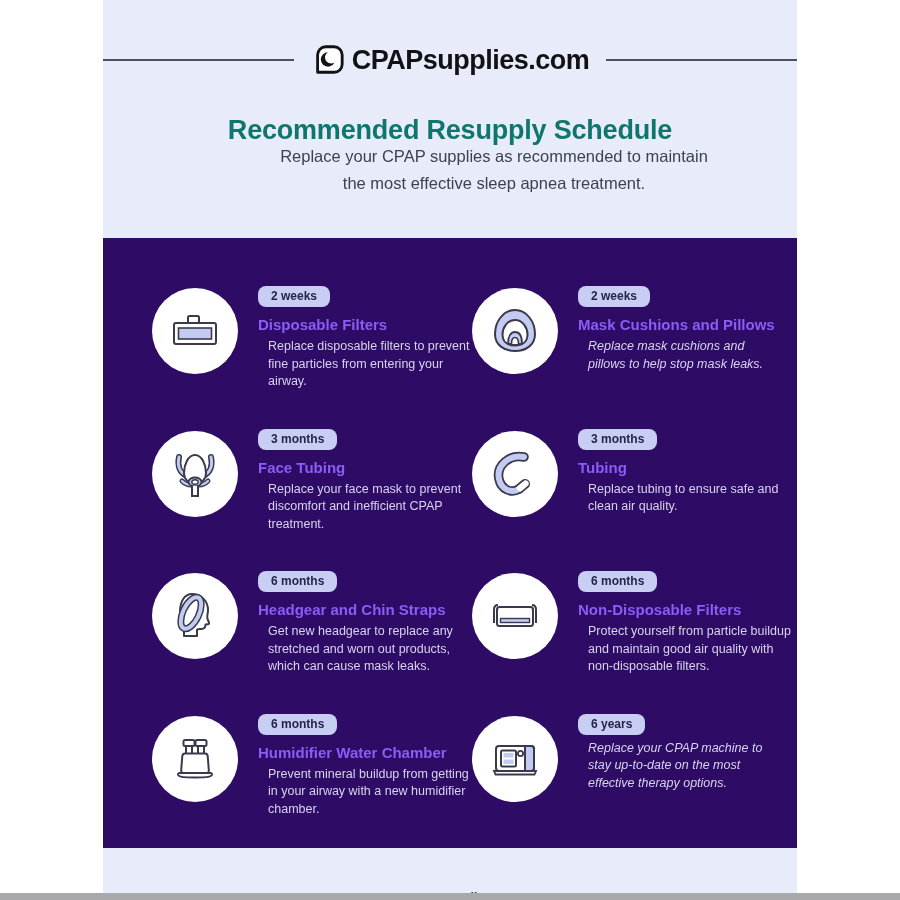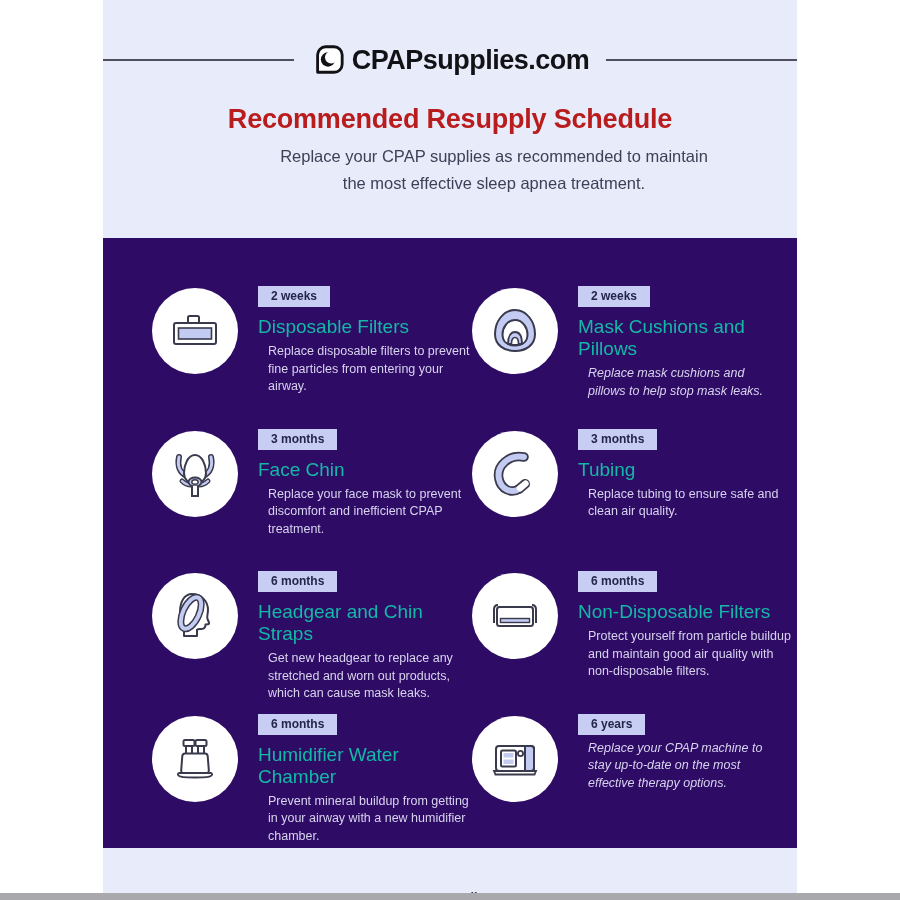--- a/index.html
+++ b/index.html
@@ -10,37 +10,37 @@
   .bottom-strip { position: absolute; left: 0; top: 893px; width: 900px; height: 7px; background: #a9a9ad; }
 
   
   .logo-row { position: absolute; top: 41px; left: 0; width: 100%; height: 38px;
     display: flex; align-items: center; }
   .rule { flex: 1; height: 2px; background: #50505c; }
   .logo-group { display: flex; align-items: center; gap: 7px; margin: 0 17px; }
   .logo-icon svg { display: block; }
   .brand-text { font-size: 27px; font-weight: 700; color: #121216; letter-spacing: -0.5px; }
 
-  .doc-title { position: absolute; top: 104px; width: 100%; text-align: center;
-    font-size: 27px; font-weight: 700; color: #b91c1c; letter-spacing: -0.2px; }
+  .doc-title { position: absolute; top: 115px; width: 100%; text-align: center;
+    font-size: 27px; font-weight: 700; color: #0f766e; letter-spacing: -0.2px; }
   .doc-subtitle { position: absolute; top: 143px; width: 100%; text-align: center;
     font-size: 16.5px; color: #3d4156; line-height: 27px; margin-left: 44px; }
 
   
   .panel { position: absolute; top: 238px; left: 0; width: 694px; height: 610px;
     background: #2e0c66; padding: 48px 0 0 49px;
     display: grid; grid-template-columns: 320px 320px; grid-auto-rows: 114.5px; row-gap: 28px; }
   .item { display: flex; align-items: flex-start; }
   .icon-circle { width: 86px; height: 86px; border-radius: 50%; background: #ffffff;
     flex: 0 0 86px; margin-top: 2px; display: flex; align-items: center; justify-content: center; }
   .icon-circle svg { display: block; }
   .item-text { margin-left: 20px; width: 216px; }
   .badge { display: inline-block; background: #c7cdf3; color: #25254a; font-size: 12px;
-    font-weight: 700; padding: 3px 13px 4px; border-radius: 0; }
-  .item-title { margin-top: 9px; font-size: 19px; font-weight: 400; color: #14b8a6; }
+    font-weight: 700; padding: 3px 13px 4px; border-radius: 8px; }
+  .item-title { margin-top: 9px; font-size: 15px; font-weight: 700; color: #8b5cf6; }
   .item-desc { margin-top: 5px; font-size: 12.5px; line-height: 17.5px; color: #d8d3ee; max-width: 214px; margin-left: 10px; }
   .desc-narrow { max-width: 178px; font-style: italic; }
 
   .footer { position: absolute; top: 864px; width: 100%; text-align: center;
     font-size: 12.5px; font-weight: 700; color: #3d4156; margin-top: 26px; }
 </style>
 </head>
 <body>
 
 <div class="canvas">
@@ -118,21 +118,21 @@
               <path d="M41,35 C38,38 35,39 32,39" fill="none" stroke="#c4cbf2" stroke-width="2.4" stroke-linecap="round"></path>
               <path d="M28,9 C21,9 17,19 17,27 C17,34 22,37 28,37 C34,37 39,34 39,27 C39,19 35,9 28,9 Z" fill="#fff" stroke="#3a3a4d" stroke-width="2"></path>
               <ellipse cx="28" cy="36" rx="6.5" ry="4.5" fill="#c4cbf2" stroke="#3a3a4d" stroke-width="1.8"></ellipse>
               <ellipse cx="28" cy="36" rx="3.2" ry="2.2" fill="#fff" stroke="#3a3a4d" stroke-width="1.4"></ellipse>
               <path d="M25,40 L25,50 L31,50 L31,40" fill="#fff" stroke="#3a3a4d" stroke-width="2"></path>
             </svg>
           </span>
         </div>
         <div class="item-text">
           <span class="badge">3 months</span>
-          <div class="item-title">Face Chin</div>
+          <div class="item-title">Face Tubing</div>
           <div class="item-desc">Replace your face mask to prevent discomfort and inefficient CPAP treatment.</div>
         </div>
       </div>
 
       <div class="item">
         <div class="icon-circle">
           <span>
             <svg width="56" height="56" viewBox="0 0 56 56">
               <path d="M37,11 C22,8 9,20 12,33 C14,43 24,48 32,43" fill="none" stroke="#3a3a4d" stroke-width="9.5" stroke-linecap="round"></path>
               <path d="M32,43 L38,38" stroke="#3a3a4d" stroke-width="10" stroke-linecap="round"></path>

